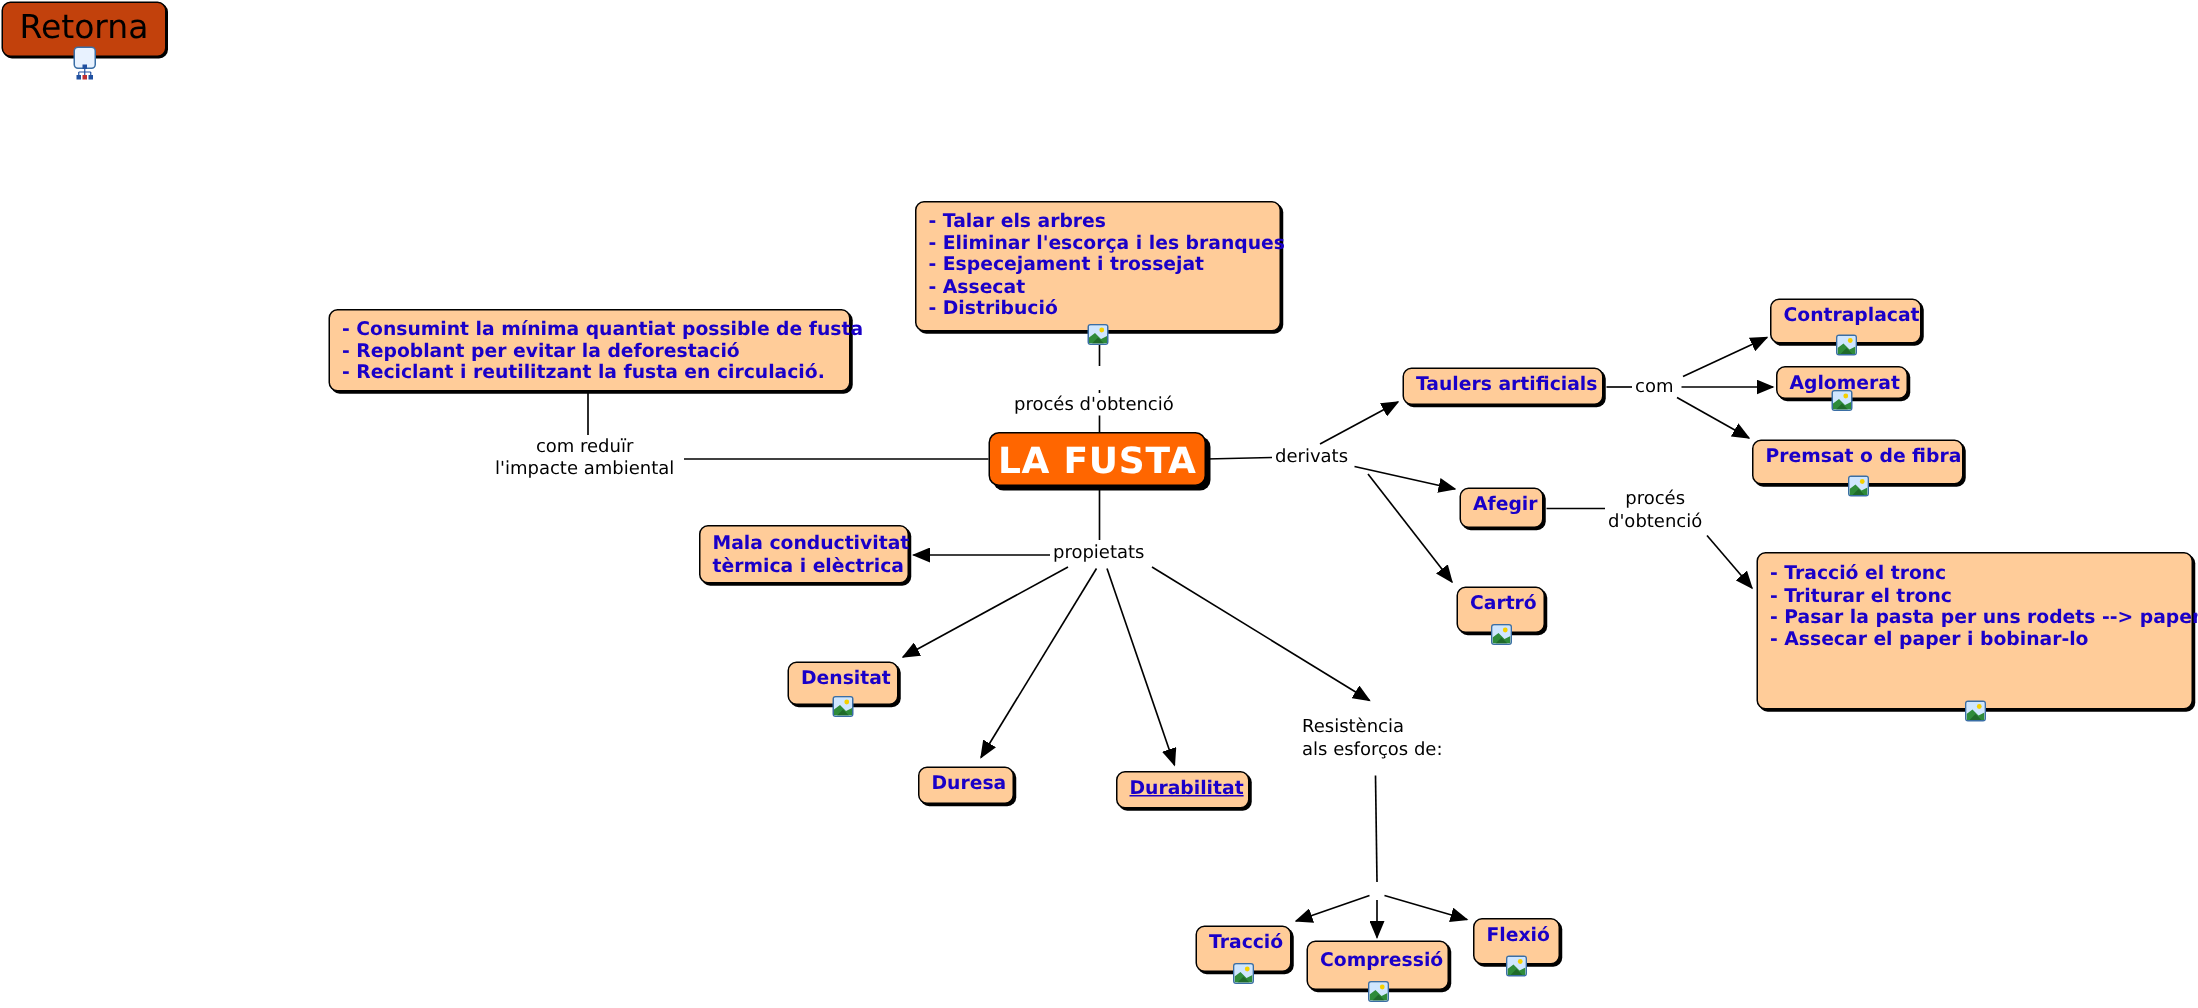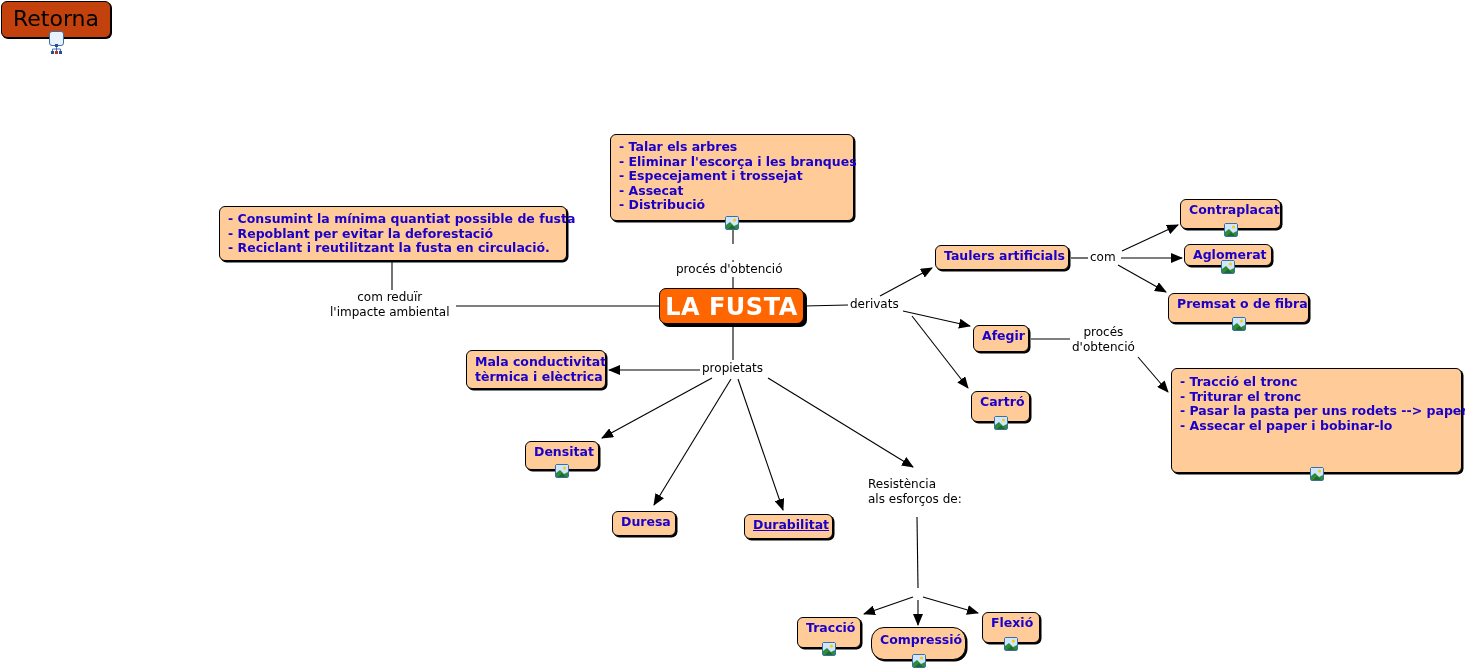--- a/index.html
+++ b/index.html
@@ -234,21 +234,21 @@
   <span class="icon" style="bottom:-9px">
       <svg viewBox="0 0 12 12">
         <rect x="0" y="0" width="12" height="12" fill="#cfe6ff"></rect>
         <circle cx="8.5" cy="3" r="1.6" fill="#f5d000"></circle>
         <path d="M0 12 L0 8 L4 5 L8 9 L12 7 L12 12 Z" fill="#2e8b3a"></path>
         <path d="M2 12 L6 8 L10 12 Z" fill="#1f6a2a"></path>
       </svg>
     </span>
 </div>
 
-<div class="node" style="left:871px; top:627px; width:95px; height:33px; padding-top:5px;border-radius:13px;">
+<div class="node" style="left:871px; top:627px; width:95px; height:33px; padding-top:5px;">
   <span>Compressió</span>
   <span class="icon" style="bottom:-9px">
       <svg viewBox="0 0 12 12">
         <rect x="0" y="0" width="12" height="12" fill="#cfe6ff"></rect>
         <circle cx="8.5" cy="3" r="1.6" fill="#f5d000"></circle>
         <path d="M0 12 L0 8 L4 5 L8 9 L12 7 L12 12 Z" fill="#2e8b3a"></path>
         <path d="M2 12 L6 8 L10 12 Z" fill="#1f6a2a"></path>
       </svg>
     </span>
 </div>

